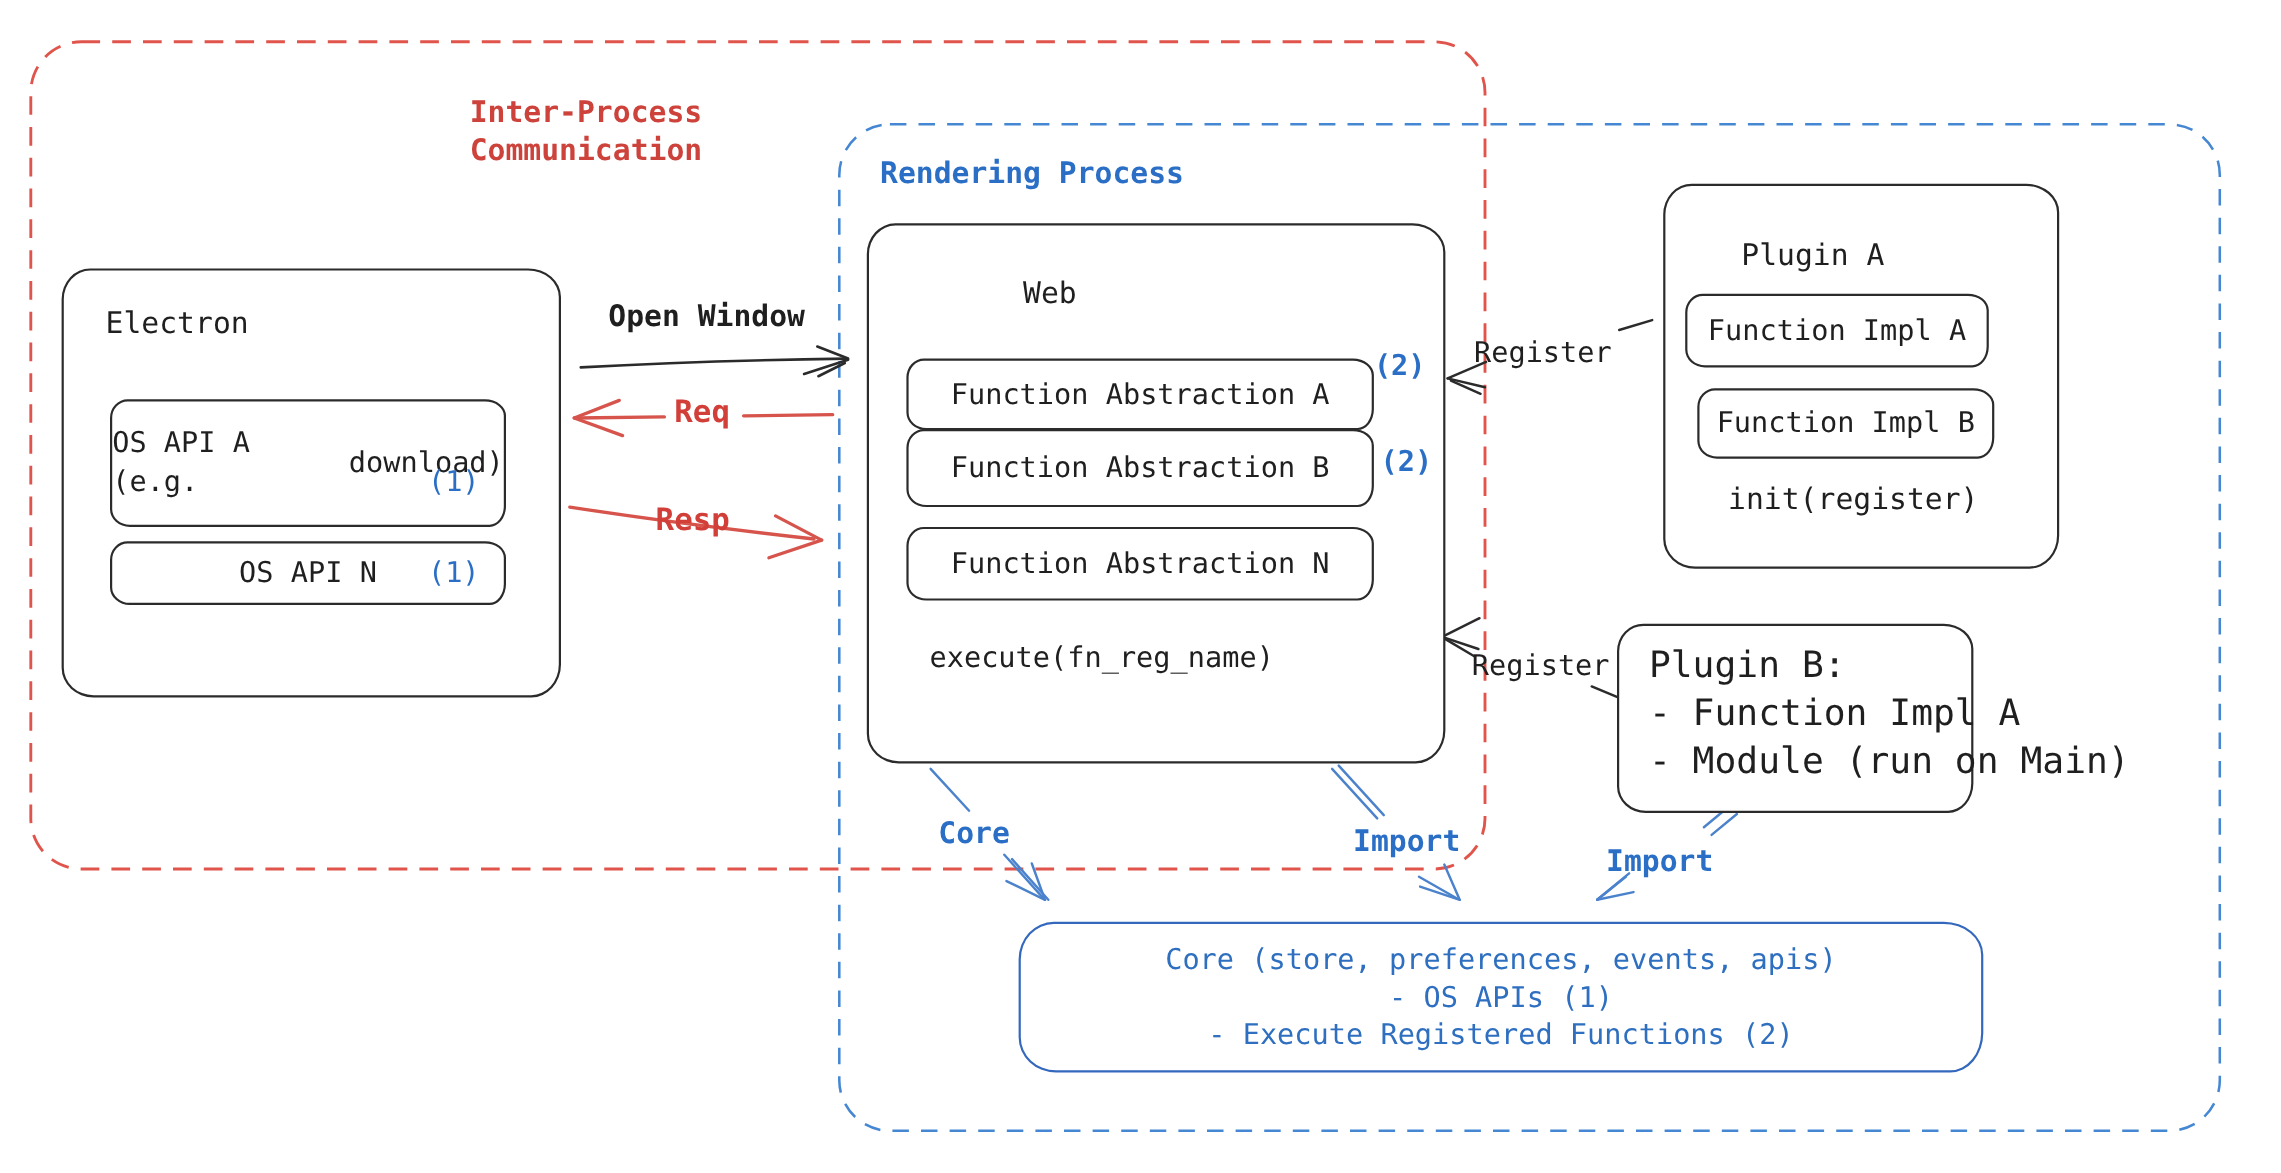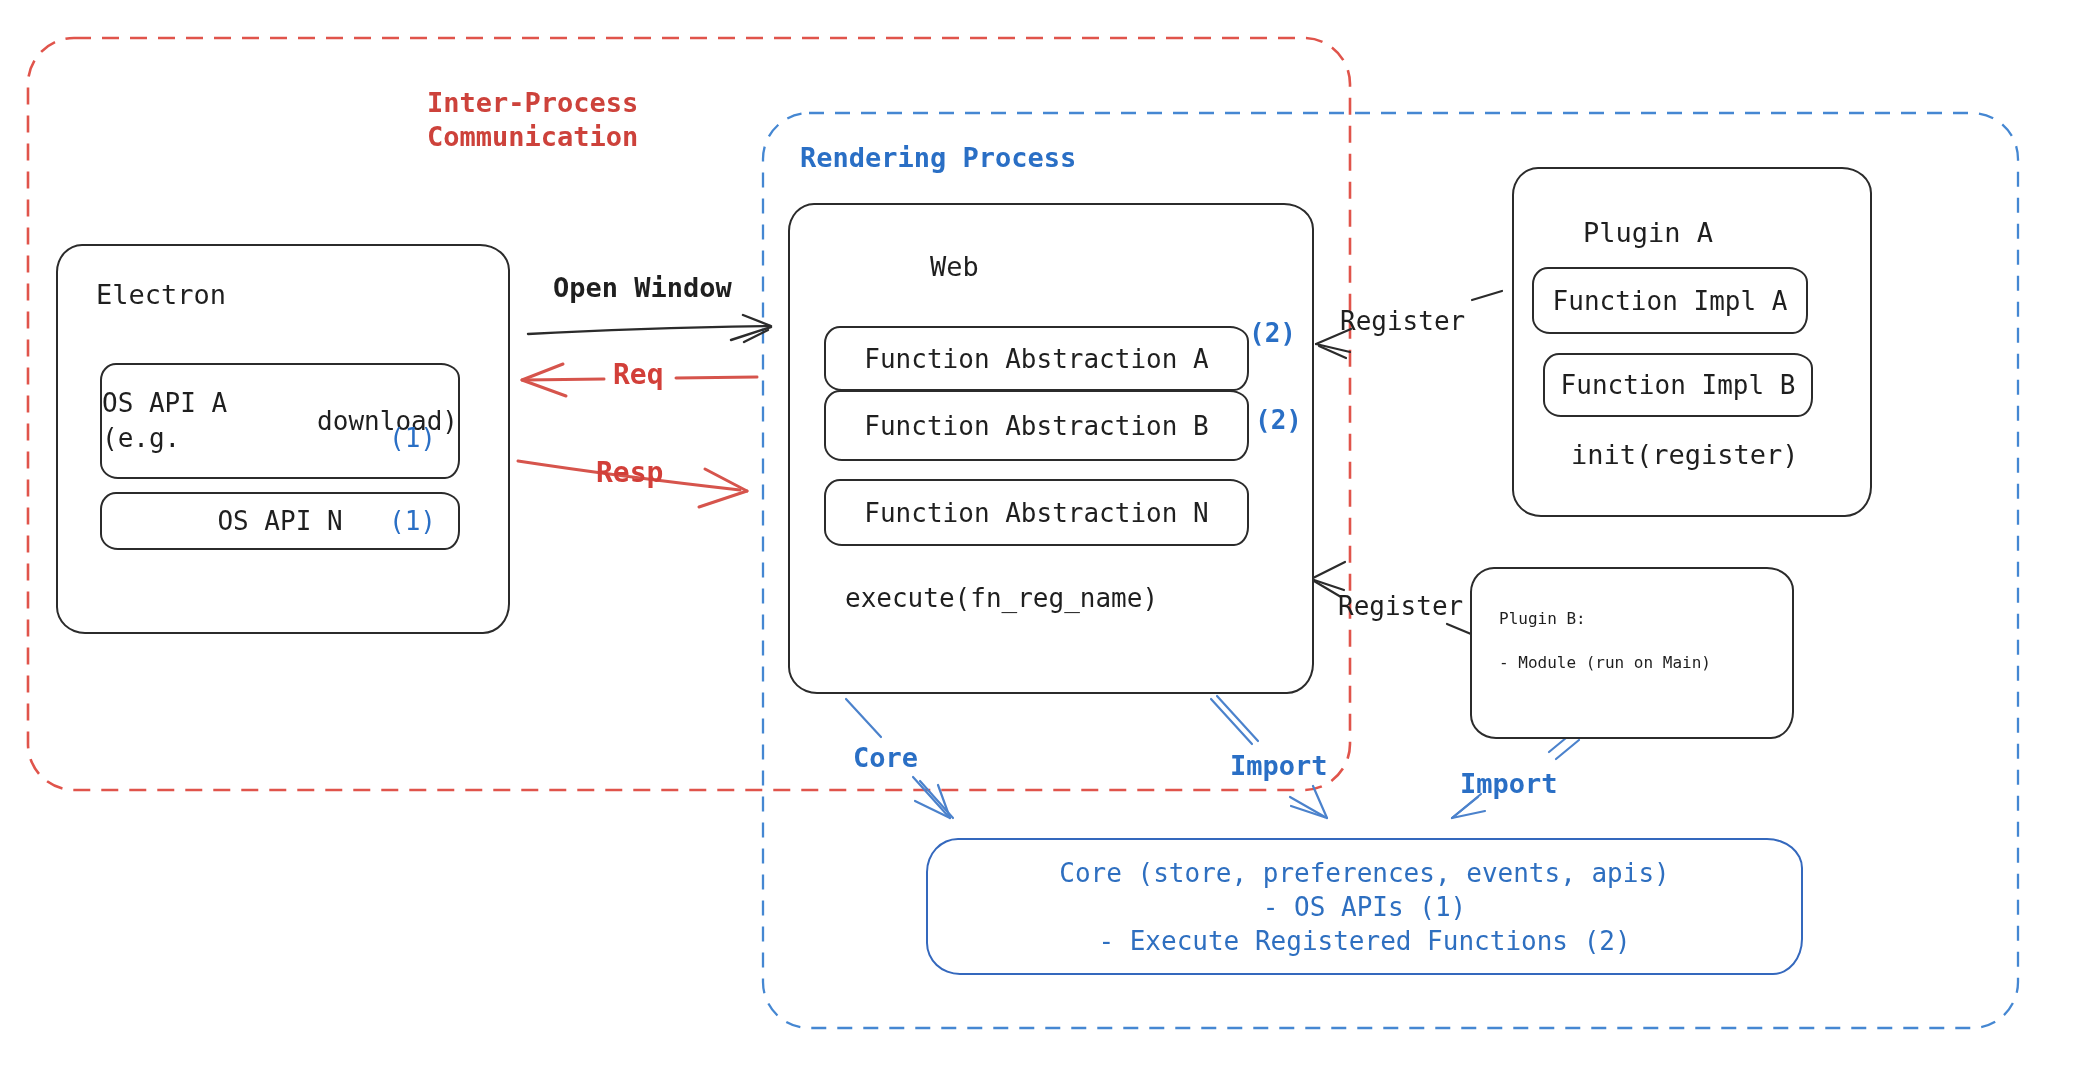--- a/index.html
+++ b/index.html
@@ -161,22 +161,23 @@
     <div class="label title" style="left:33px;top:48px;margin-left:36px;">Plugin A</div>
 
     <div class="innerbox" style="left:18px;top:98px;width:272px;height:63px;">Function Impl A</div>
 
     <div class="innerbox" style="left:29px;top:184px;width:266px;height:60px;">Function Impl B</div>
 
     <div class="label" style="left:57px;top:270px;font-size:27px;">init(register)</div>
   </div>
 
   <div class="box" style="left:1470px;top:567px;width:320px;height:168px;border-radius:24px 27px 23px 26px / 25px 23px 27px 24px;">
-    <div class="label" style="left:27px;top:28px;font-size:16px;line-height:44px;white-space:nowrap;">
+    <div class="label" style="left:27px;top:13px;font-size:33px;line-height:44px;white-space:nowrap;">
       <div>Plugin B:</div>
+      <div>- Function Impl A</div>
       <div>- Module (run on Main)</div>
     </div>
   </div>
 
   <div class="core-box" style="left:926px;top:838px;width:877px;height:137px;">
     <div>Core (store, preferences, events, apis)</div>
     <div>- OS APIs (1)</div>
     <div>- Execute Registered Functions (2)</div>
   </div>
 

